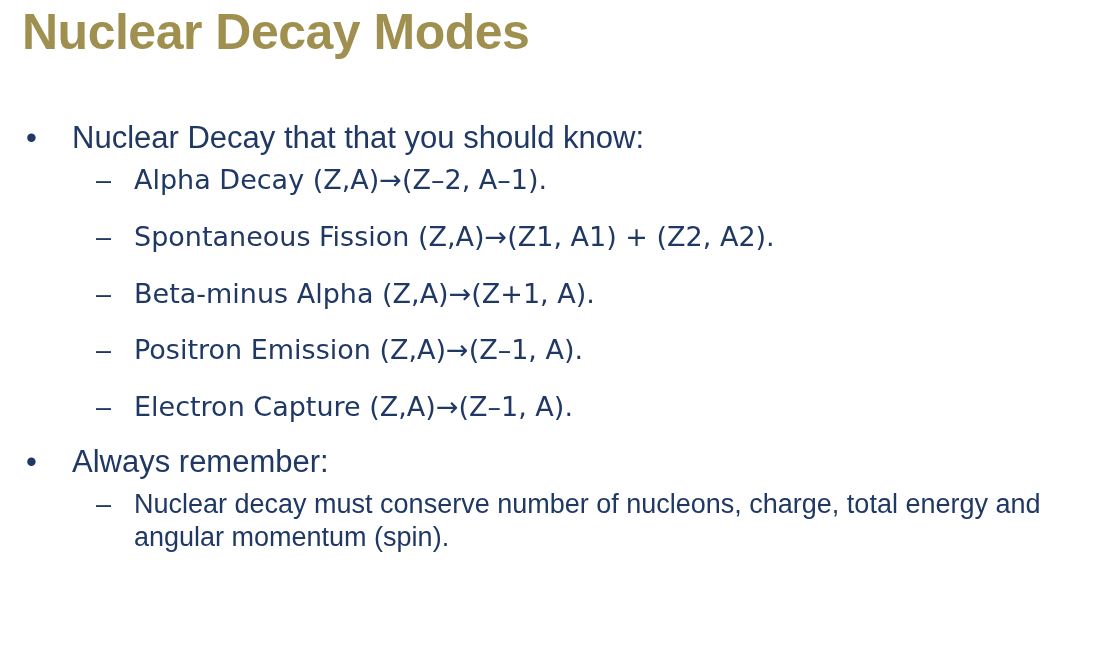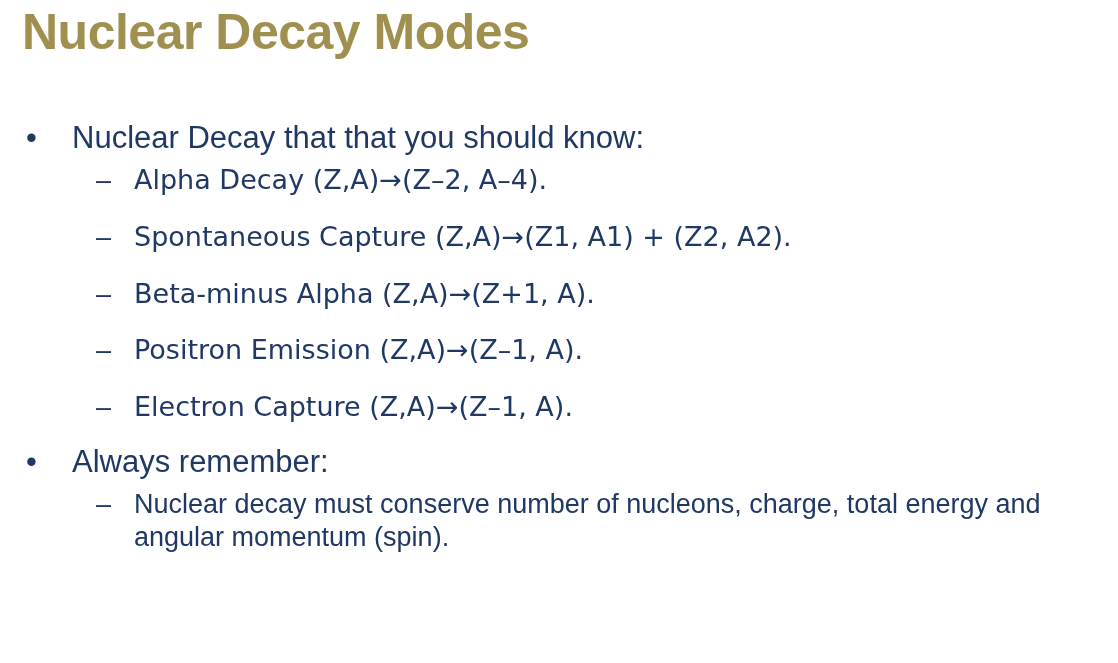--- a/index.html
+++ b/index.html
@@ -102,25 +102,25 @@
   <div class="body-content">
     <ul class="level1">
 
       <li class="bullet1">
         <span class="b1-marker">•</span>
         <span>Nuclear Decay that that you should know:</span>
 
         <ul class="level2 sub-wrap">
           <li class="bullet2">
             <span class="b2-marker">–</span>
-            <span class="arrow">Alpha Decay (Z,A)→(Z–2, A–4).</span>
+            <span class="arrow">Alpha Decay (Z,A)→(Z–2, A–1).</span>
           </li>
           <li class="bullet2">
             <span class="b2-marker">–</span>
-            <span class="arrow">Spontaneous Capture (Z,A)→(Z1, A1) + (Z2, A2).</span>
+            <span class="arrow">Spontaneous Fission (Z,A)→(Z1, A1) + (Z2, A2).</span>
           </li>
           <li class="bullet2">
             <span class="b2-marker">–</span>
             <span class="arrow">Beta-minus Alpha (Z,A)→(Z+1, A).</span>
           </li>
           <li class="bullet2">
             <span class="b2-marker">–</span>
             <span class="arrow">Positron Emission (Z,A)→(Z–1, A).</span>
           </li>
           <li class="bullet2 tight">

